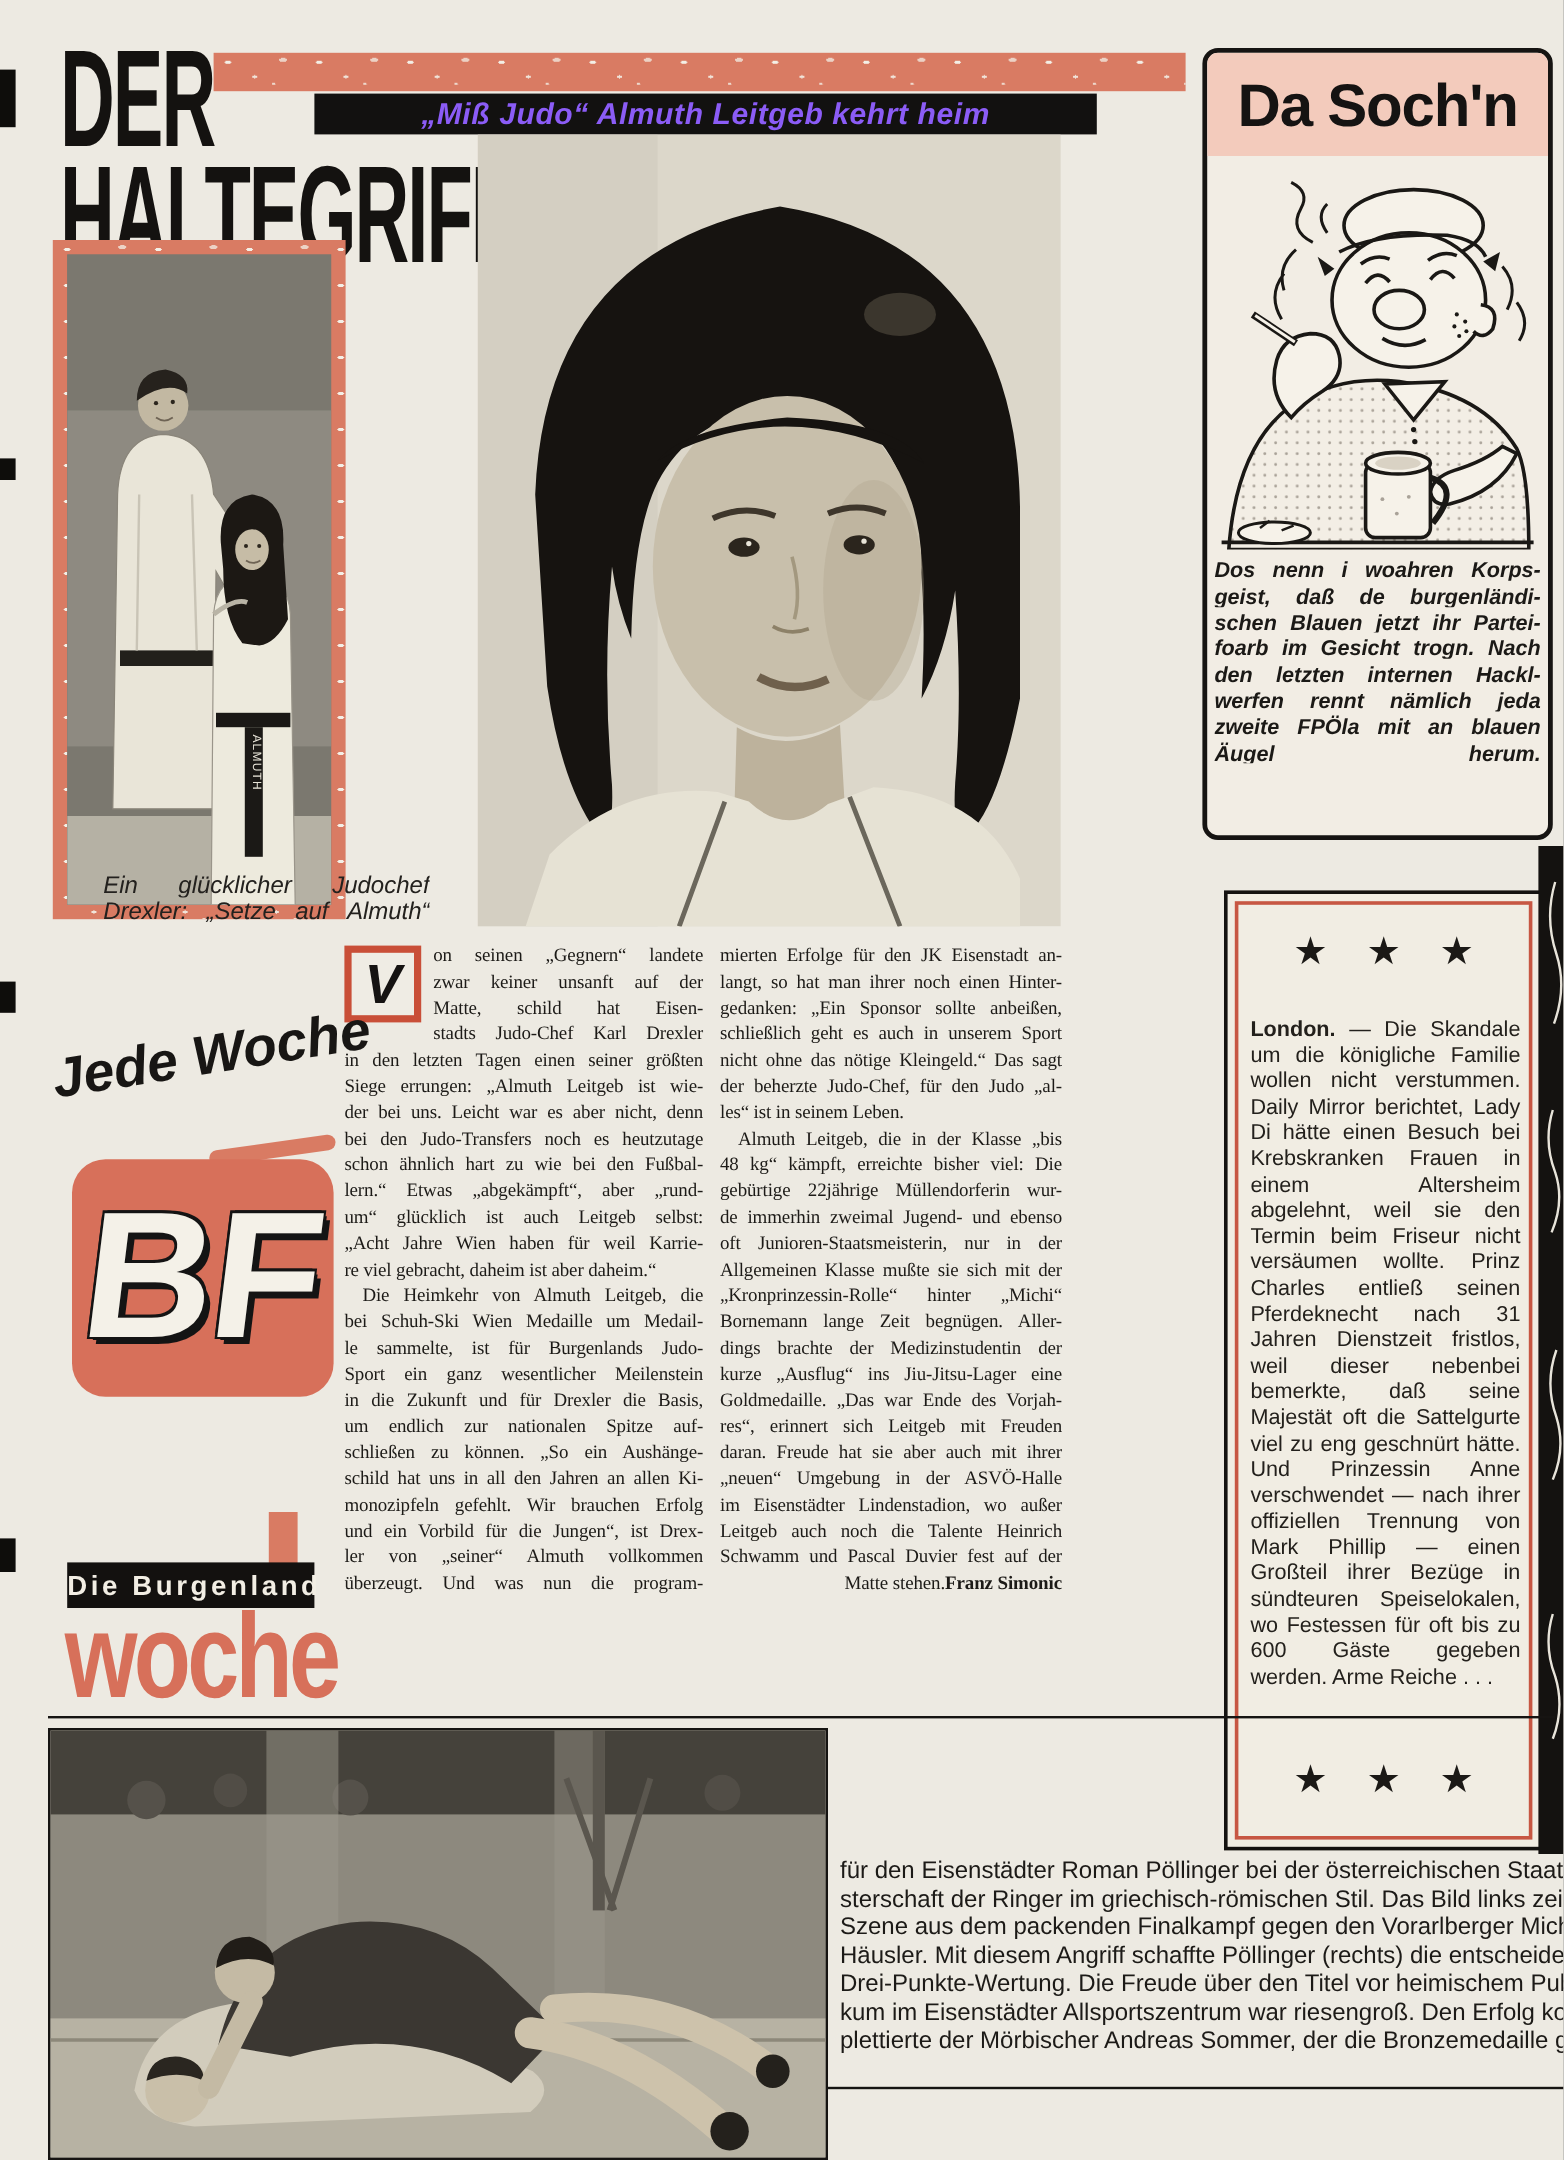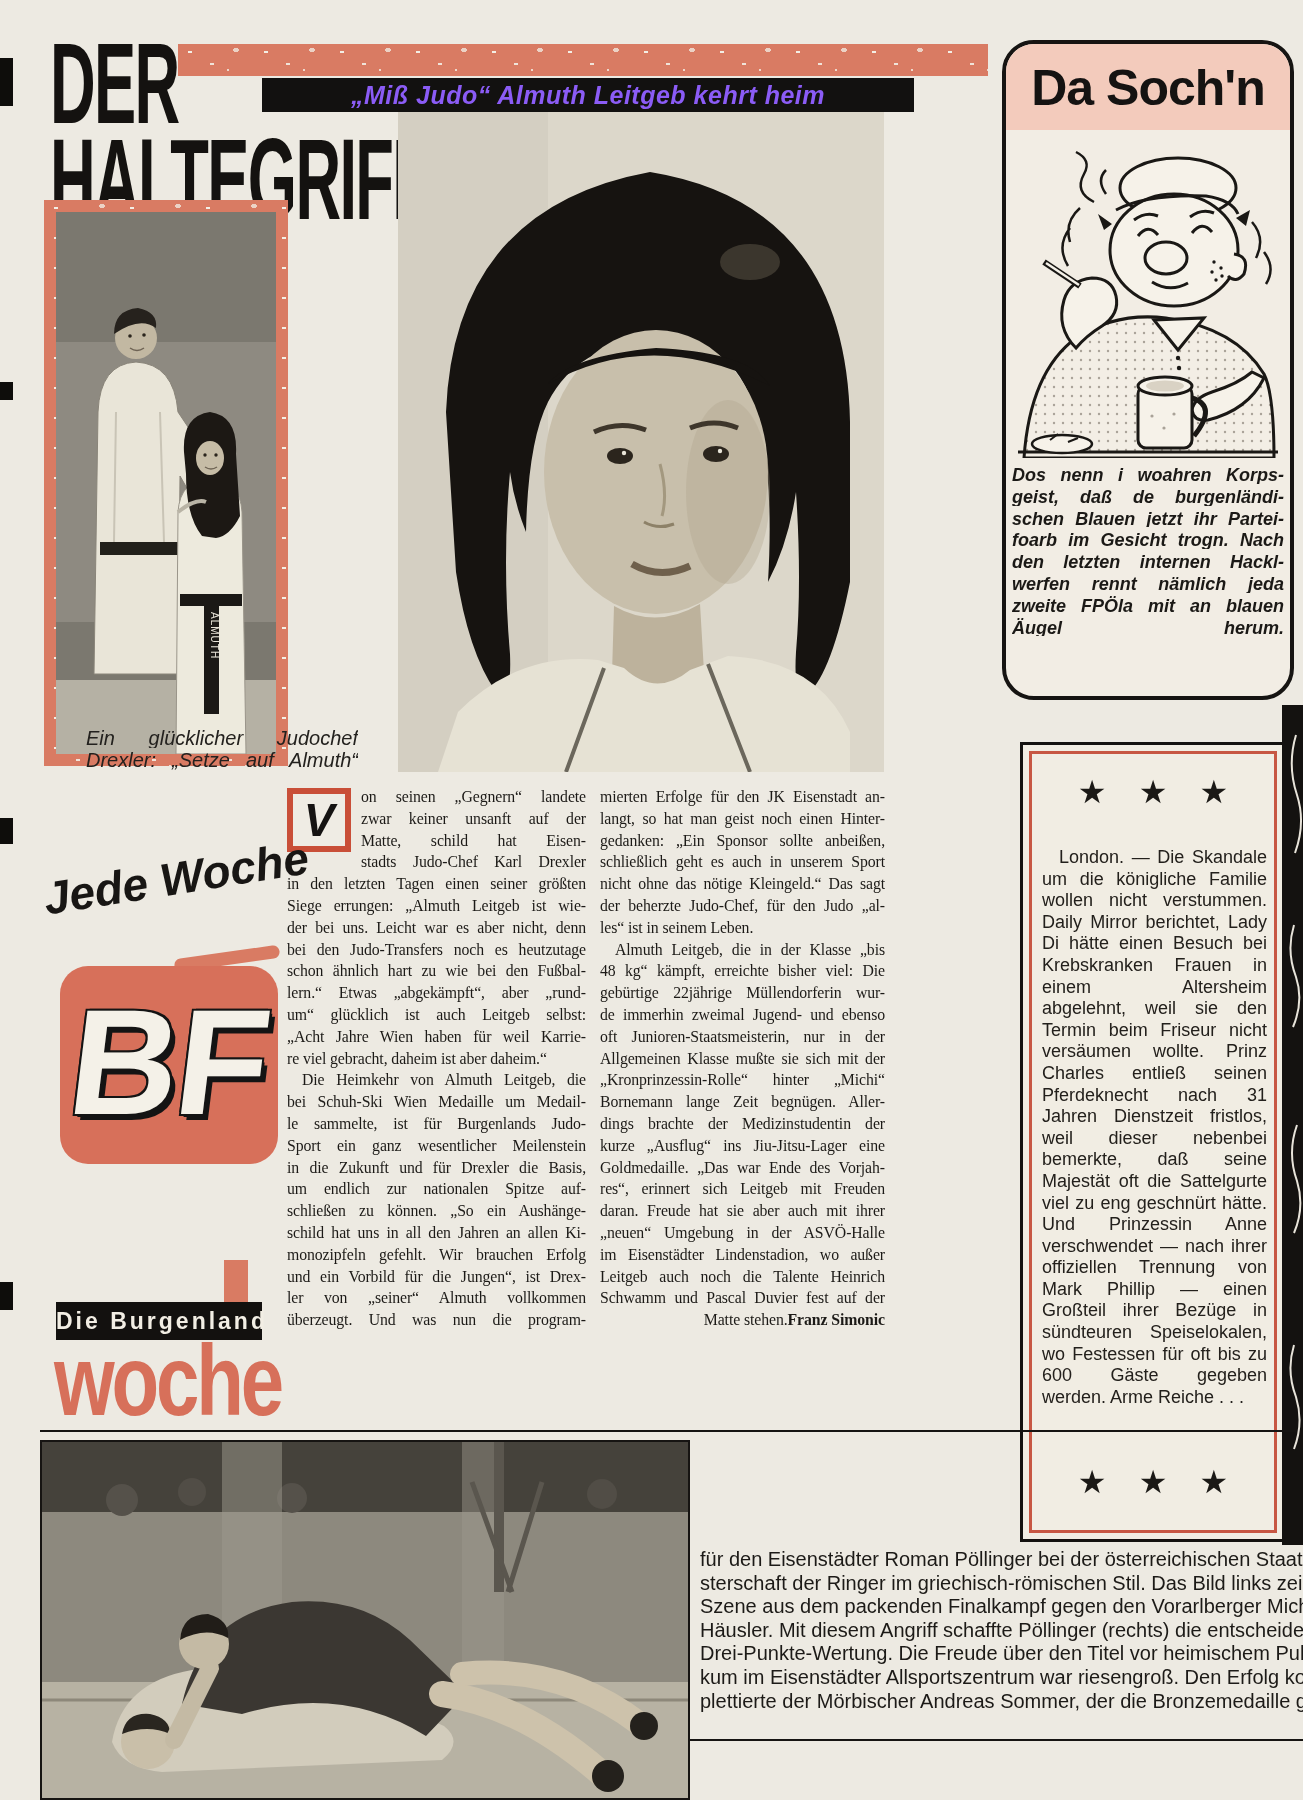--- a/index.html
+++ b/index.html
@@ -56,38 +56,38 @@
   #bf-text{width:100%;text-align:center;font:700 150px/192px "Liberation Sans",sans-serif;color:#f4f1e8;
     transform:skewX(-7deg);letter-spacing:-2px;
     text-shadow:6px 6px 0 #141414,-2px -2px 0 #141414,2px -2px 0 #141414,-2px 2px 0 #141414,3px 3px 0 #141414;}
   #red-tick{left:224px;top:1260px;width:24px;height:46px;background:var(--salmon);}
   #burgenland-bar{left:56px;top:1302px;width:206px;height:38px;background:#13110f;color:#f2eee4;
     font:700 23px/38px "Liberation Sans",sans-serif;text-align:center;letter-spacing:3px;white-space:nowrap;}
   #woche{left:54px;top:1330px;font:700 100px/1 "Liberation Sans",sans-serif;color:var(--logo-red);
     letter-spacing:-4px;transform:scaleX(.78);transform-origin:0 0;}
 
   
-  #dasochn{left:1002px;top:40px;width:292px;height:660px;border:4px solid #161412;border-radius:32px;
+  #dasochn{left:1002px;top:40px;width:292px;height:660px;border:4px solid #161412;border-radius:13px;
     background:#f2ede4;overflow:hidden;}
   #dasochn-band{position:absolute;top:0;left:0;right:0;height:86px;background:var(--band-pink);
     font:700 50px/88px "Liberation Sans",sans-serif;text-align:center;color:#151312;letter-spacing:-1px;}
   #cartoon{position:absolute;top:88px;left:0;width:284px;height:326px;}
   #dialect{position:absolute;top:418px;left:6px;right:6px;text-align:center;
     font:italic 700 18px/26px "Liberation Sans",sans-serif;color:#1b1916;}
 
   
   #london{left:1020px;top:742px;width:266px;height:800px;border:3px solid #141210;background:#f1ede3;}
   #london-red{position:absolute;inset:6px;border:3px solid var(--box-border-red);}
   .stars{width:100%;text-align:center;font-size:32px;color:#1b1916;word-spacing:22px;
     font-family:"DejaVu Sans",sans-serif;}
   #stars-top{top:28px;}
   #stars-bottom{bottom:38px;}
   #london-text{position:absolute;top:102px;left:19px;right:16px;font:18px/21.6px "Liberation Sans",sans-serif;
     text-align:justify;color:#23201c;}
-  #london-text b{font-weight:400;margin-left:17px;}
+  #london-text b{font-weight:700;}
 
   
   #edge-strip{left:1282px;top:705px;width:21px;height:840px;background:#141210;overflow:hidden;}
 
   
   #divider{left:40px;top:1430px;width:1256px;height:2px;background:#161412;}
   #photo-wrestling{left:40px;top:1440px;width:650px;height:360px;border:2px solid #161412;background:#8d897e;}
   #gold-headline{left:694px;top:1438px;width:609px;height:104px;font:700 92px/104px "Liberation Sans",sans-serif;
     color:var(--headline-red);letter-spacing:1px;white-space:nowrap;overflow:visible;}
   #gold-text{left:700px;top:1548px;width:603px;height:192px;overflow:hidden;
@@ -194,21 +194,21 @@
         <div class="ln">schild hat uns in all den Jahren an allen Ki-</div>
         <div class="ln">monozipfeln gefehlt. Wir brauchen Erfolg</div>
         <div class="ln">und ein Vorbild für die Jungen“, ist Drex-</div>
         <div class="ln">ler von „seiner“ Almuth vollkommen</div>
         <div class="ln">überzeugt. Und was nun die program-</div>
       </div>
   </div>
   <div class="abs col" id="col2">
     <div>
         <div class="ln">mierten Erfolge für den JK Eisenstadt an-</div>
-        <div class="ln">langt, so hat man geist noch einen Hinter-</div>
+        <div class="ln">langt, so hat man ihrer noch einen Hinter-</div>
         <div class="ln">gedanken: „Ein Sponsor sollte anbeißen,</div>
         <div class="ln">schließlich geht es auch in unserem Sport</div>
         <div class="ln">nicht ohne das nötige Kleingeld.“ Das sagt</div>
         <div class="ln">der beherzte Judo-Chef, für den Judo „al-</div>
         <div class="ln end">les“ ist in seinem Leben.</div>
         <div class="ln indent">Almuth Leitgeb, die in der Klasse „bis</div>
         <div class="ln">48 kg“ kämpft, erreichte bisher viel: Die</div>
         <div class="ln">gebürtige 22jährige Müllendorferin wur-</div>
         <div class="ln">de immerhin zweimal Jugend- und ebenso</div>
         <div class="ln">oft Junioren-Staatsmeisterin, nur in der</div>

